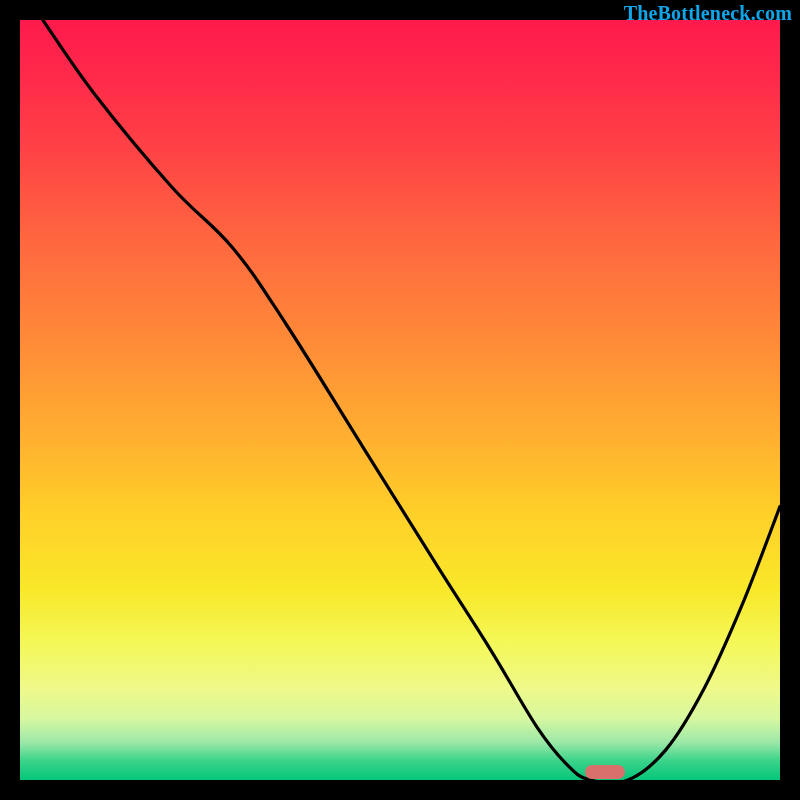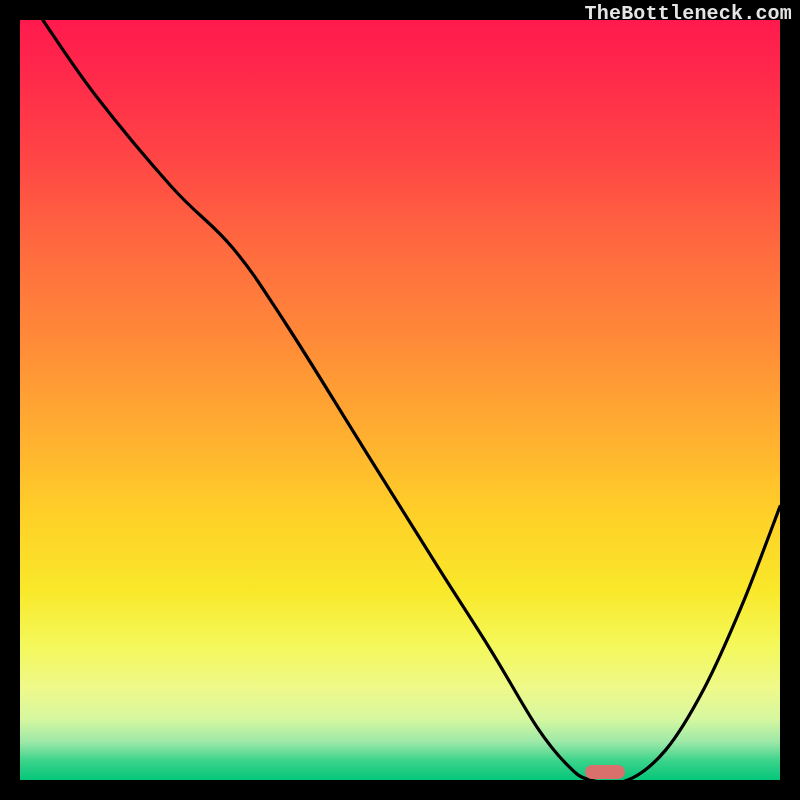--- a/index.html
+++ b/index.html
@@ -35,24 +35,24 @@
       #d6f7a0 92%,
       #9de8a8 95%,
       #3ad38a 97.5%,
       #05c67a 100%
     );
   }
   .watermark {
     position: absolute;
     top: 2px;
     right: 8px;
-    font-family: Liberation Mono, monospace;
+    font-family: Liberation Serif, serif;
     font-size: 20px;
     font-weight: 600;
-    color: #e5e5e5;
+    color: #0ea5e9;
     letter-spacing: 0.2px;
     user-select: none;
   }
   svg.curve {
     position: absolute;
     left: 0;
     top: 0;
     width: 760px;
     height: 760px;
   }

